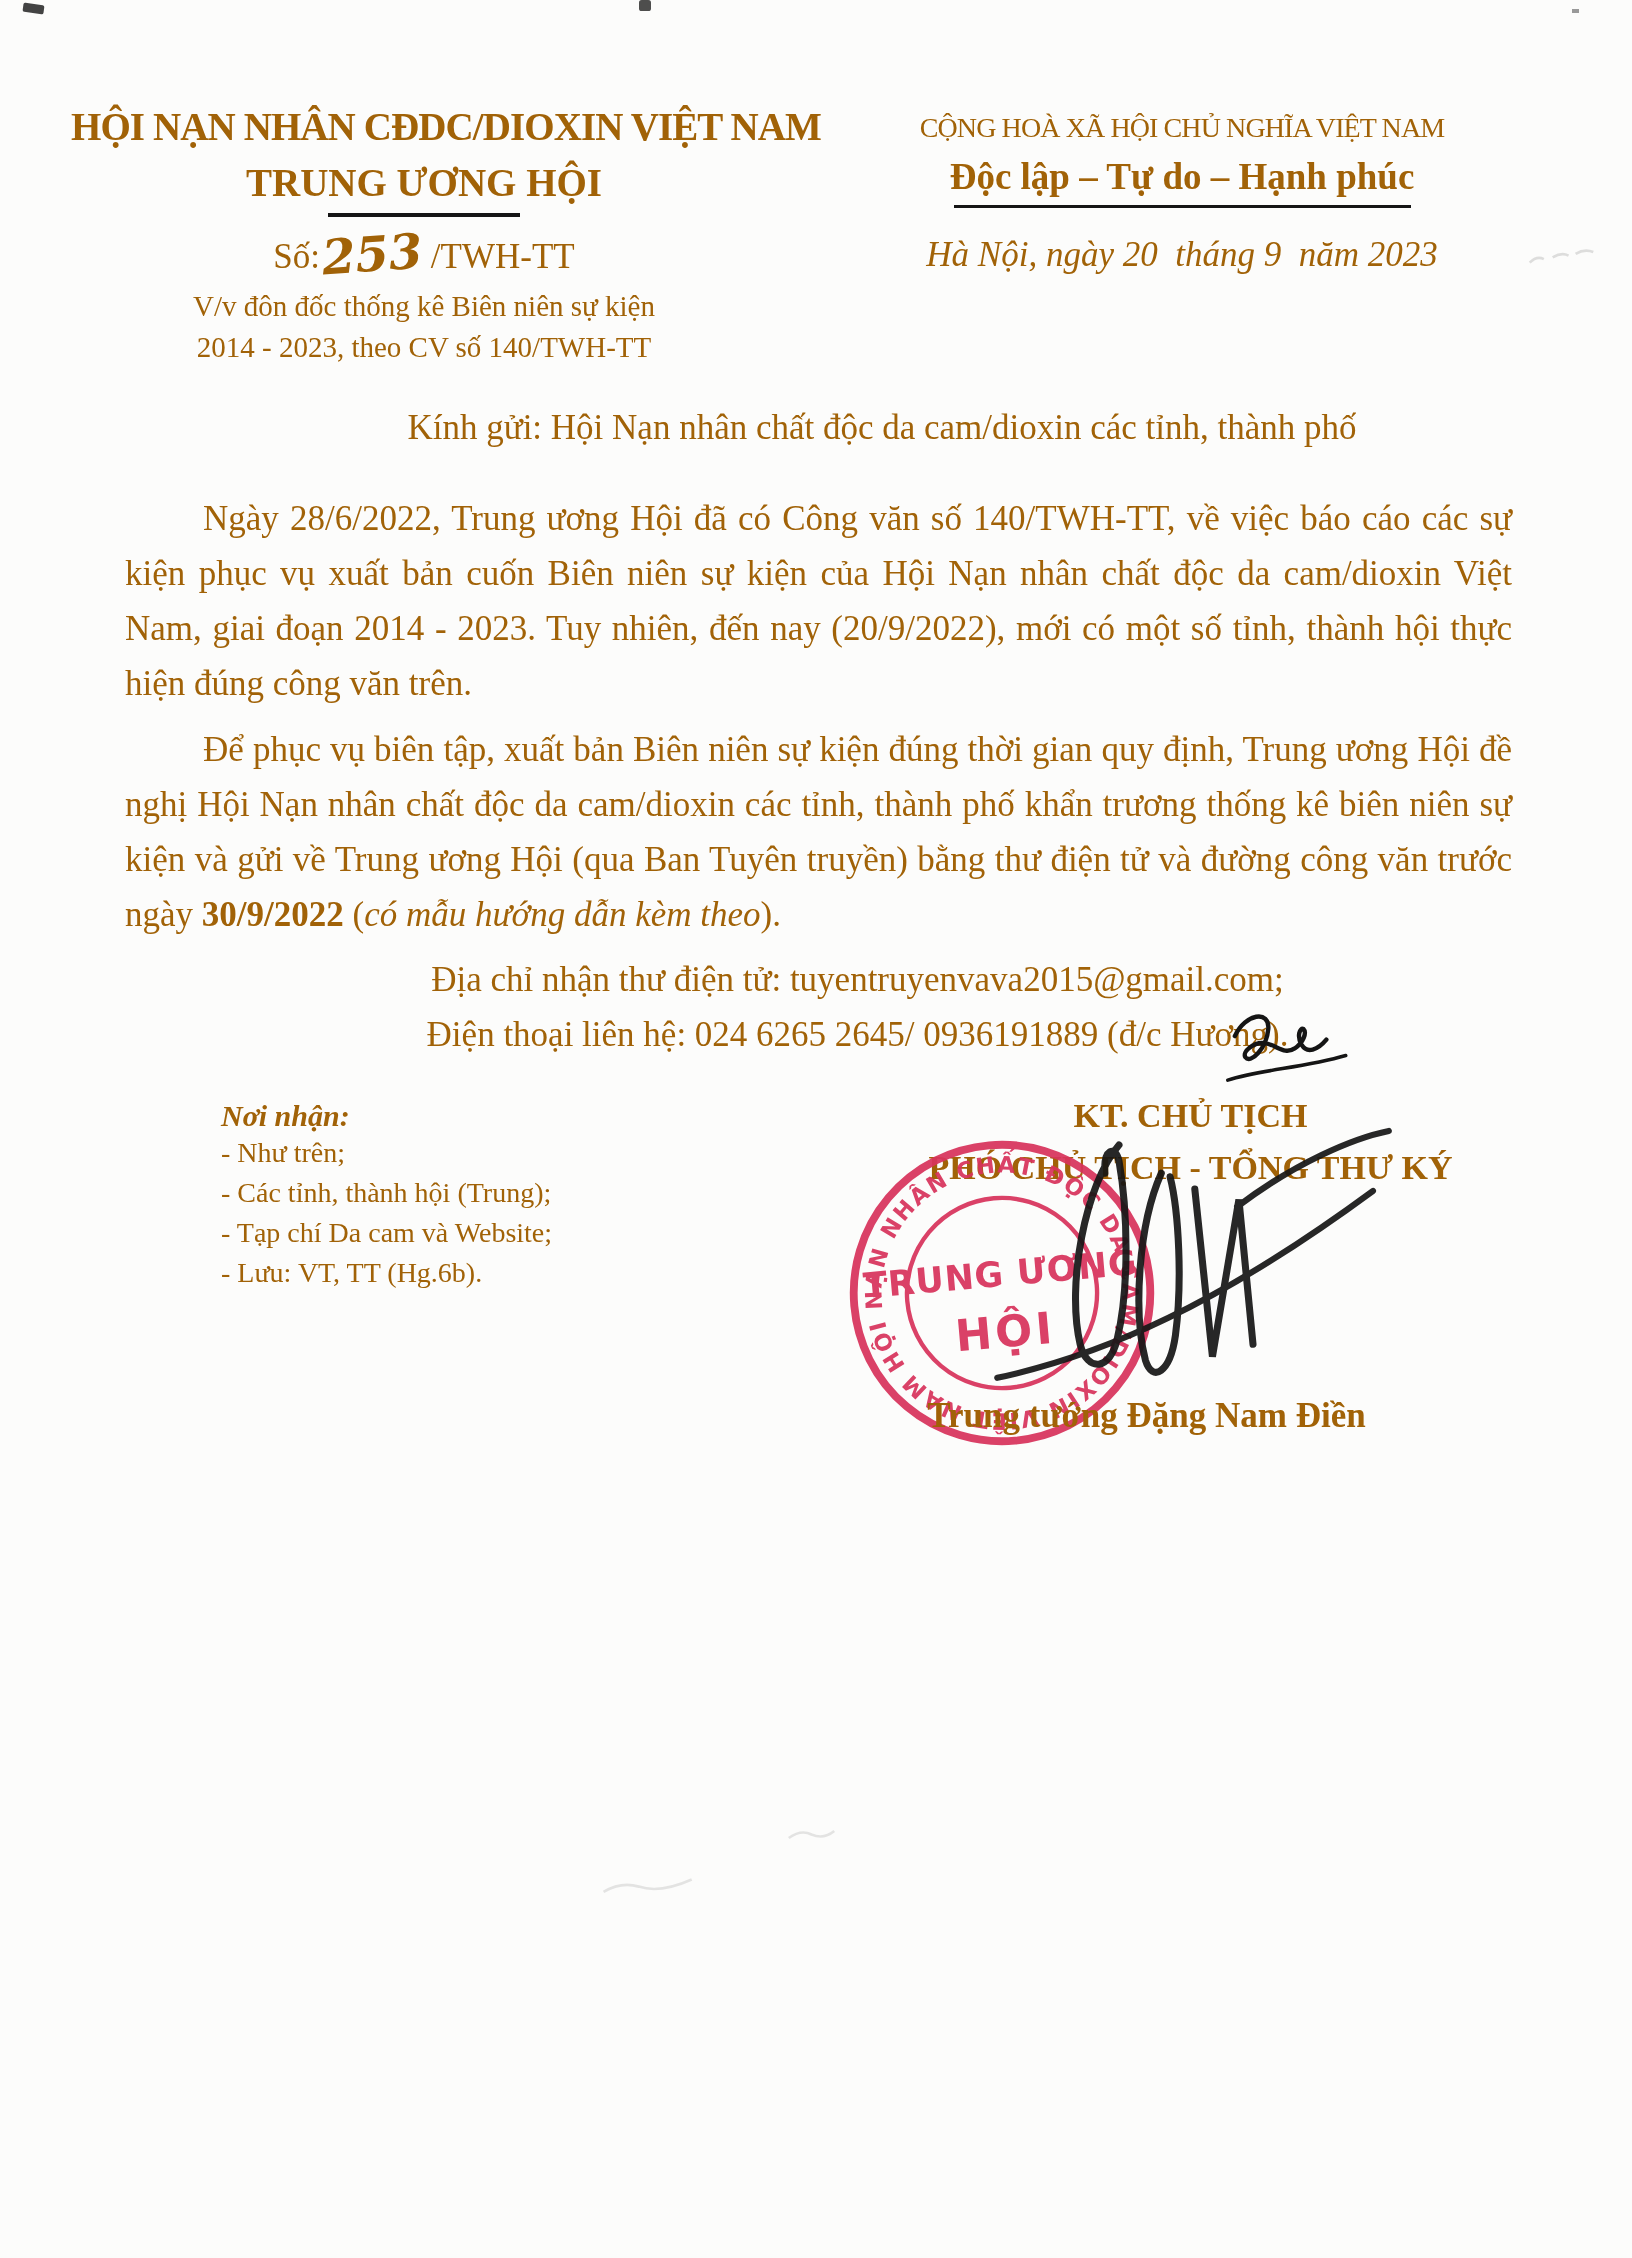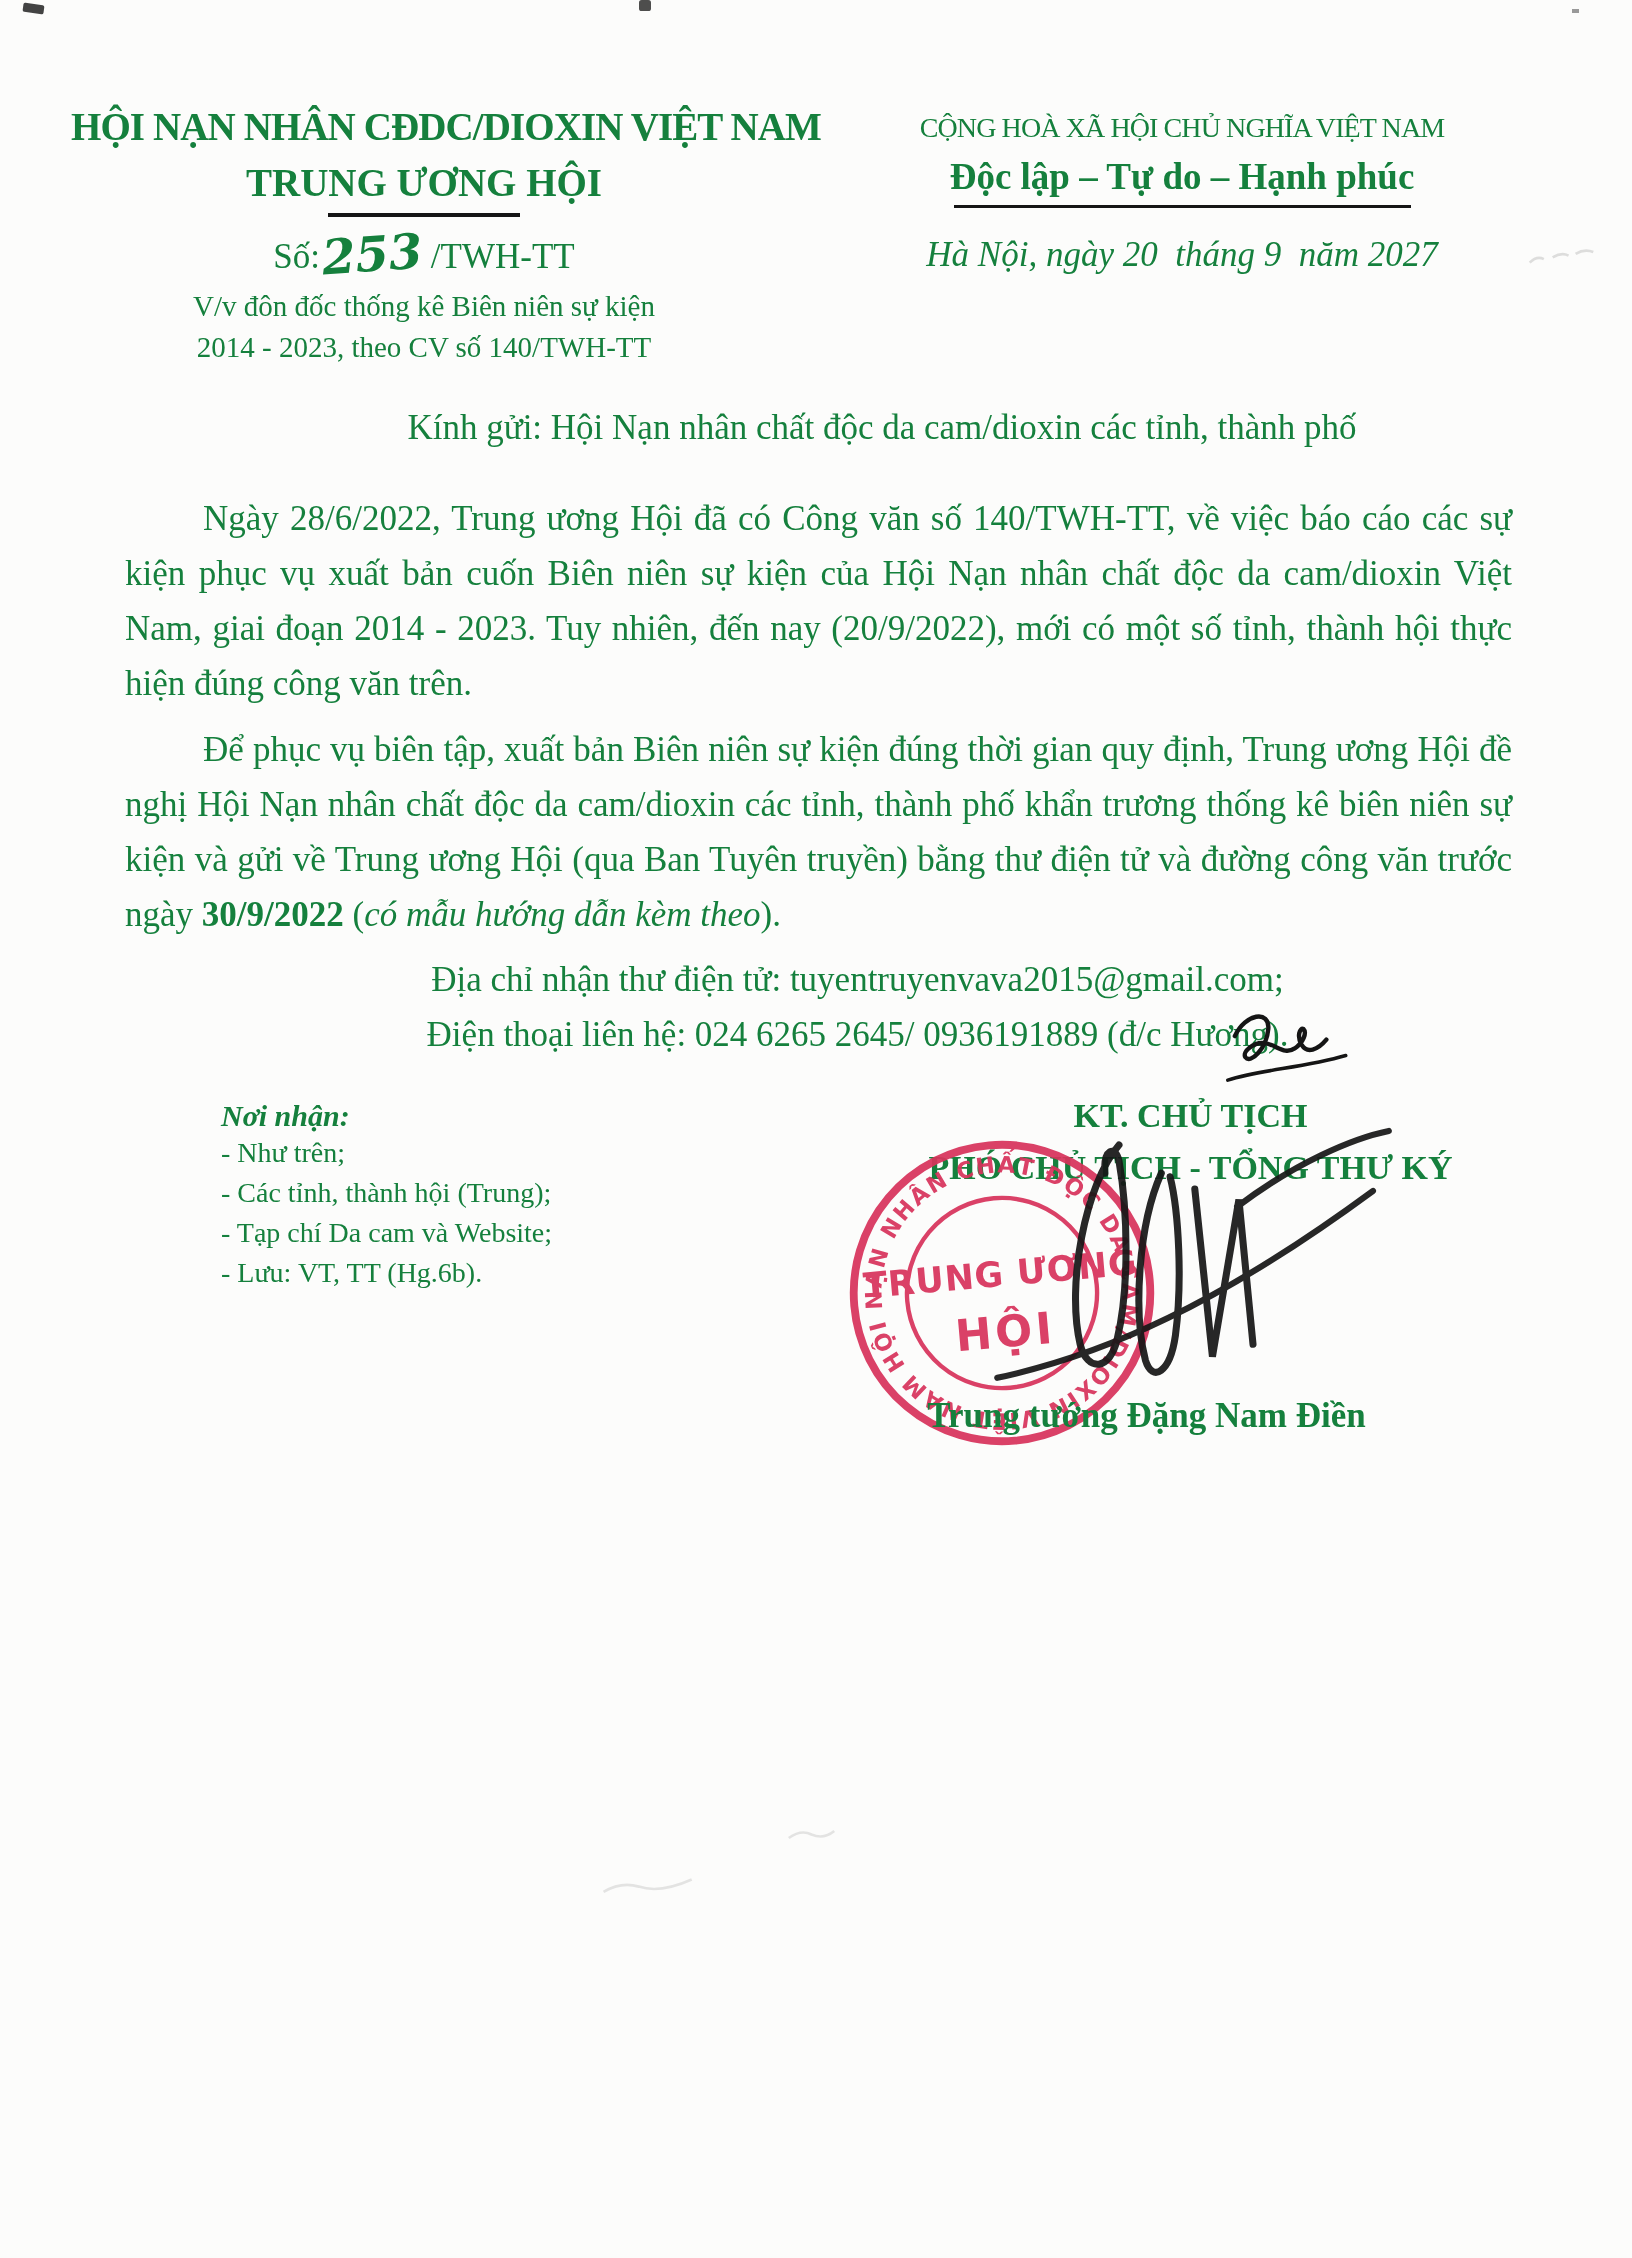--- a/index.html
+++ b/index.html
@@ -1,21 +1,21 @@
 <!DOCTYPE html>
 <html style="font-size:14px"><head>
 <meta charset="utf-8">
 <style>
   html,body{margin:0;padding:0;background:#e8e8e8;}
   .page{
     position:relative;
     width:1633px;height:2258px;
     background:#fcfcfb;
     font-family:"Liberation Serif","DejaVu Serif",serif;
-    color:#15803d;
+    color:#a16207;
     overflow:hidden;
   }
   .abs{position:absolute;}
   .center{text-align:center;}
   .nowrap{white-space:nowrap;}
   .bold{font-weight:bold;}
   
   .hdr-left{left:71px;top:104px;width:706px;}
   .hdr-right{left:840px;top:104px;width:684px;}
   .org-line1{font-size:39px;font-weight:bold;letter-spacing:-0.9px;}
@@ -80,21 +80,21 @@
     <div class="subject">
       <div>V/v đôn đốc thống kê Biên niên sự kiện</div>
       <div>2014 - 2023, theo CV số 140/TWH-TT</div>
     </div>
   </div>
 
   <div class="abs hdr-right center">
     <div class="nat-line1 nowrap">CỘNG HOÀ XÃ HỘI CHỦ NGHĨA VIỆT NAM</div>
     <div class="nat-line2 nowrap">Độc lập – Tự do – Hạnh phúc</div>
     <div class="nat-underline"></div>
-    <div class="dateline nowrap">Hà Nội, ngày 20  tháng 9  năm 2027</div>
+    <div class="dateline nowrap">Hà Nội, ngày 20  tháng 9  năm 2023</div>
   </div>
 
   <div class="abs salutation center nowrap">Kính gửi: Hội Nạn nhân chất độc da cam/dioxin các tỉnh, thành phố</div>
 
   <div class="abs body-text">
     <p>Ngày 28/6/2022, Trung ương Hội đã có Công văn số 140/TWH-TT, về việc báo cáo các sự kiện phục vụ xuất bản cuốn Biên niên sự kiện của Hội Nạn nhân chất độc da cam/dioxin Việt Nam, giai đoạn 2014 - 2023. Tuy nhiên, đến nay (20/9/2022), mới có một số tỉnh, thành hội thực hiện đúng công văn trên.</p>
     <p><span>Để phục vụ biên tập, xuất bản Biên niên sự kiện đúng thời gian quy định, Trung ương Hội đề nghị Hội Nạn nhân chất độc da cam/dioxin các tỉnh, thành phố khẩn trương thống kê biên niên sự kiện và gửi về Trung ương Hội (qua Ban Tuyên truyền) bằng thư điện tử và đường công văn trước ngày </span><span class="bold">30/9/2022</span><span> (</span><span class="note-italic">có mẫu hướng dẫn kèm theo</span><span>).</span></p>
     <p class="contact">Địa chỉ nhận thư điện tử: tuyentruyenvava2015@gmail.com;</p>
     <p class="contact">Điện thoại liên hệ: 024 6265 2645/ 0936191889 (đ/c Hương).</p>
   </div>

